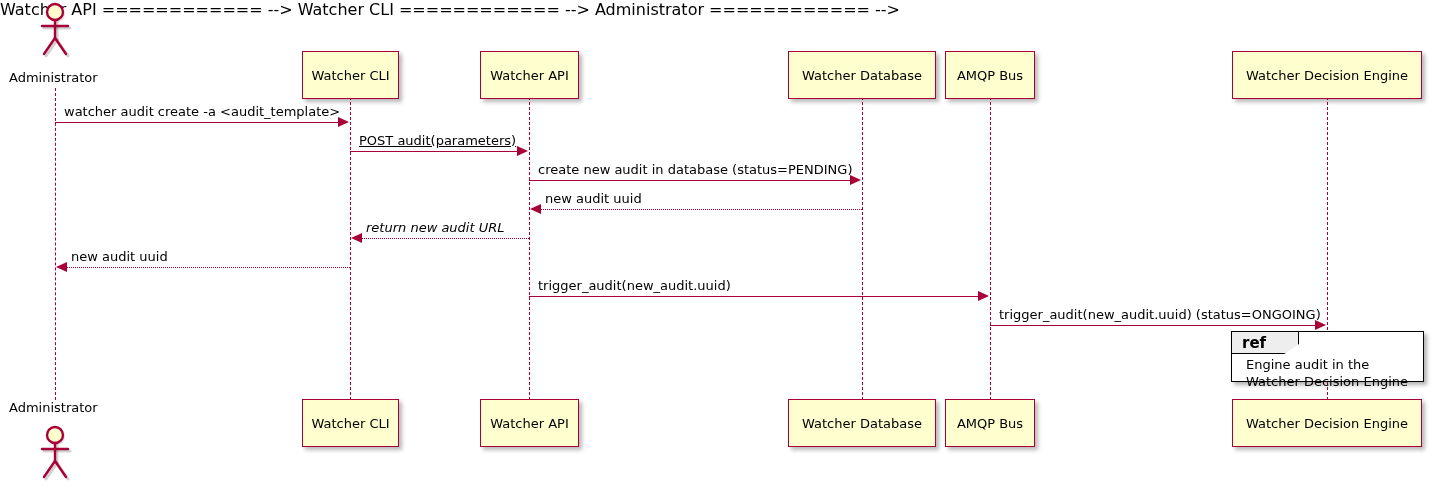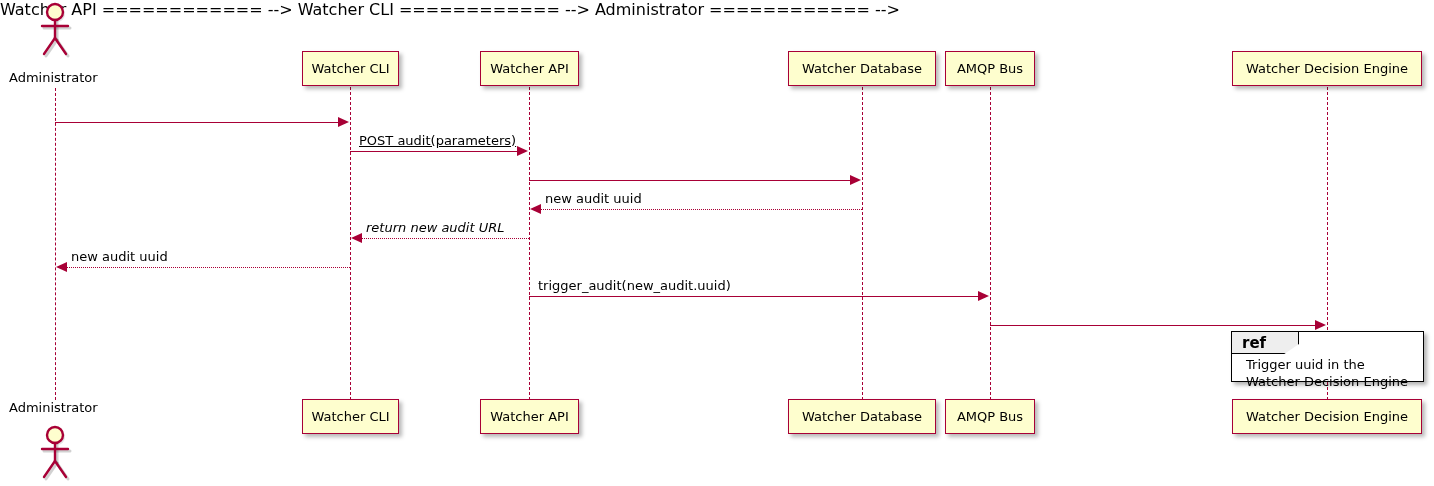--- a/index.html
+++ b/index.html
@@ -24,21 +24,21 @@
     background: #FEFECE;
     border: 1.5px solid #A80036;
     color: #000000;
     font-size: 13px;
     line-height: 1;
     text-align: center;
     white-space: nowrap;
     display: flex;
     align-items: center;
     justify-content: center;
-    height: 35px;
+    height: 48px;
     box-shadow: 3px 3px 4px rgba(0,0,0,0.28);
   }
   
   .lifeline {
     position: absolute;
     width: 0;
     border-left: 1.5px dashed #A80036;
   }
   
   .actor {
@@ -169,29 +169,31 @@
   <div class="participant" style="left:945px; top:51px; width:90px;">
     <span>AMQP Bus</span>
   </div>
   <div class="participant" style="left:1232px; top:51px; width:190px;">
     <span>Watcher Decision Engine</span>
   </div>
 
   
   <div class="msg-line" style="left:55px; top:122px; width:284px;"></div>
   <div class="arrow-head right" style="left:338px; top:117px;"></div>
+  <div class="msg-label" style="left:64px; top:105px;">watcher audit create -a &lt;audit_template&gt;</div>
 
   
   <div class="msg-line" style="left:350px; top:151px; width:168px;"></div>
   <div class="arrow-head right" style="left:517px; top:146px;"></div>
   <div class="msg-label" style="left:359px; top:134px;text-decoration:underline;">POST audit(parameters)</div>
 
   
   <div class="msg-line" style="left:529px; top:180px; width:322px;"></div>
   <div class="arrow-head right" style="left:850px; top:175px;"></div>
+  <div class="msg-label" style="left:538px; top:163px;">create new audit in database (status=PENDING)</div>
 
    Watcher API ============ --&gt;
   <div class="msg-line dotted" style="left:541px; top:209px; width:321px;"></div>
   <div class="arrow-head left" style="left:530px; top:204px;"></div>
   <div class="msg-label" style="left:545px; top:192px;">new audit uuid</div>
 
    Watcher CLI ============ --&gt;
   <div class="msg-line dotted" style="left:362px; top:238px; width:167px;"></div>
   <div class="arrow-head left" style="left:351px; top:233px;"></div>
   <div class="msg-label" style="left:366px; top:221px;font-style:italic;">return new audit URL</div>
@@ -202,26 +204,27 @@
   <div class="msg-label" style="left:71px; top:250px;">new audit uuid</div>
 
   
   <div class="msg-line" style="left:529px; top:296px; width:450px;"></div>
   <div class="arrow-head right" style="left:978px; top:291px;"></div>
   <div class="msg-label" style="left:538px; top:279px;">trigger_audit(new_audit.uuid)</div>
 
   
   <div class="msg-line" style="left:990px; top:325px; width:326px;"></div>
   <div class="arrow-head right" style="left:1315px; top:320px;"></div>
+  <div class="msg-label" style="left:999px; top:308px;">trigger_audit(new_audit.uuid) (status=ONGOING)</div>
 
   
   <div class="ref-box" style="left:1231px; top:331px; width:193px; height:51px;">
     <div class="ref-tab"></div>
     <div class="ref-tab-label">ref</div>
-    <div class="ref-body">Trigger uuid in the</div>
+    <div class="ref-body">Engine audit in the</div>
     <div class="ref-body" style="top:41px;">Watcher Decision Engine</div>
   </div>
 
   
   <div class="participant" style="left:302px; top:399px; width:97px;">
     <span>Watcher CLI</span>
   </div>
   <div class="participant" style="left:480px; top:399px; width:99px;">
     <span>Watcher API</span>
   </div>

